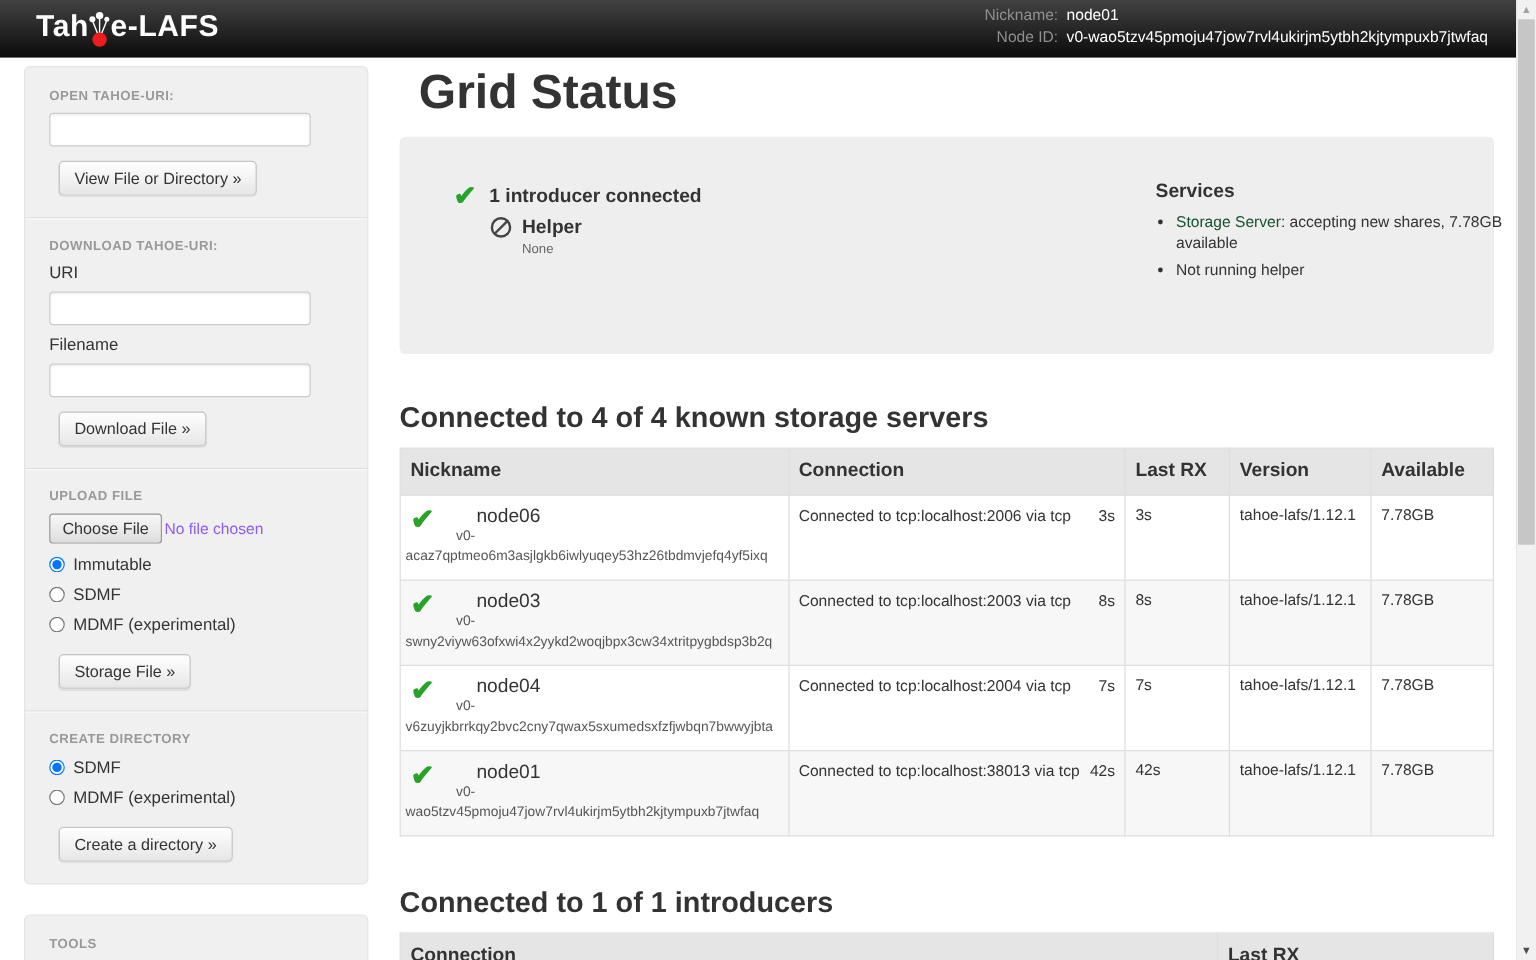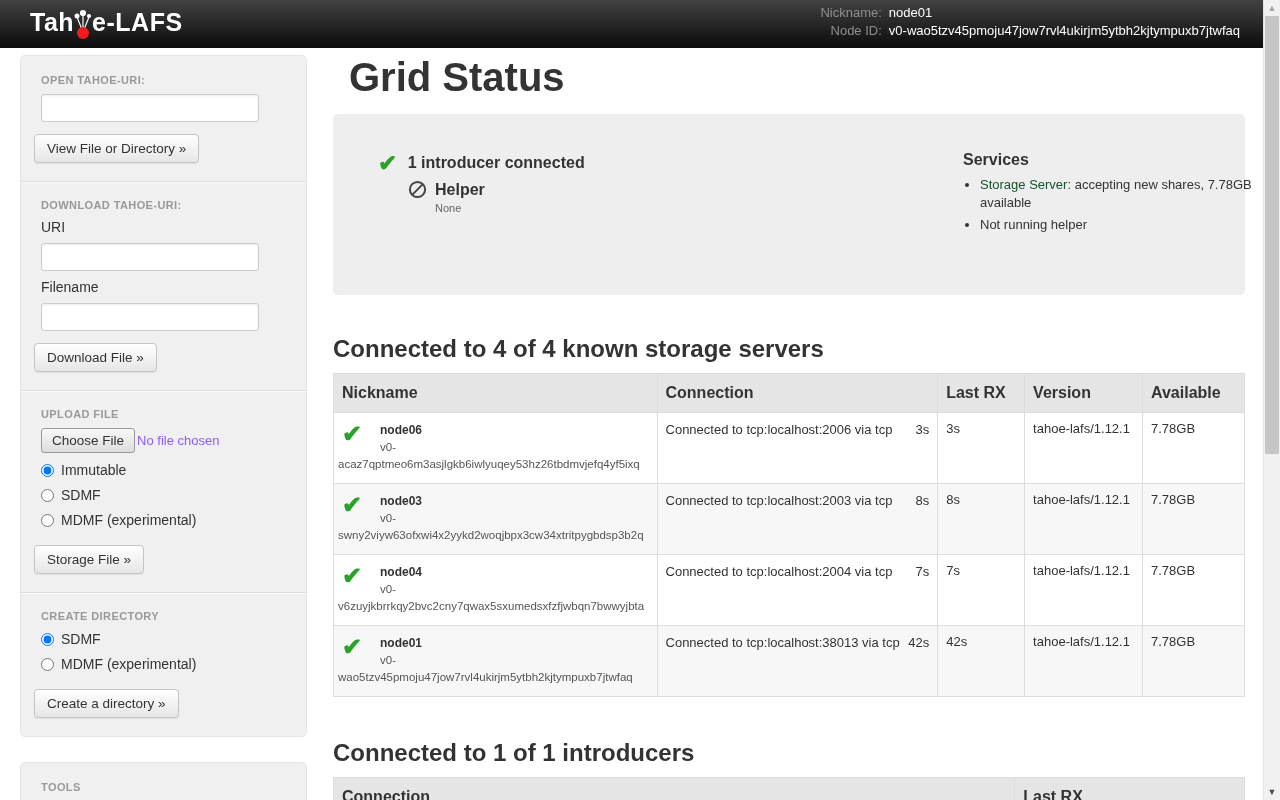--- a/index.html
+++ b/index.html
@@ -28,21 +28,21 @@
           padding:14px 12px 16px; }
   .well hr { border:0; border-top:1px solid #dcdcdc; border-bottom:1px solid #fbfbfb;
              margin:16px -12px; }
   .sec-label { font-size:11px; font-weight:bold; color:#999; letter-spacing:.4px;
                margin:4px 0 2px 8px; }
   .fld-label { font-size:14px; color:#333; margin:8px 0 2px 8px; }
   .txt { display:block; width:218px; height:28px; margin:8px 0 4px 8px;
          border:1px solid #ccc; border-radius:3px; background:#fff;
          box-shadow:inset 0 1px 2px rgba(0,0,0,.08); padding:0 6px;
          font-size:13px; font-family:"Liberation Sans",sans-serif; }
-  .btn { display:inline-block; margin:8px 0 2px 1px; padding:6px 12px;
+  .btn { display:inline-block; margin:8px 0 2px 16px; padding:6px 12px;
          font-size:13.5px; color:#333; background:linear-gradient(#ffffff,#e6e6e6);
          border:1px solid #c5c5c5; border-radius:4px; cursor:pointer;
          box-shadow:0 1px 1px rgba(0,0,0,.07); font-family:"Liberation Sans",sans-serif; }
   .radio-row { display:flex; align-items:center; margin:9px 0 9px 8px;
                font-size:14px; color:#333; }
   .radio-row input { margin-right:7px; }
   .filerow { display:flex; align-items:center; margin:8px 0 6px 8px; }
   .file-btn { display:inline-block; padding:4px 10px; font-size:13.5px; color:#333;
               background:linear-gradient(#f8f8f8,#ddd); border:1px solid #999;
               border-radius:3px; cursor:pointer; }
@@ -70,21 +70,21 @@
   h2.sec-title { font-size:24px; font-weight:bold; color:#333; margin:0 0 10px; }
   .gap-lg { height:42px; }
 
   table.grid { width:100%; border-collapse:collapse; font-size:13px; color:#333; }
   table.grid th, table.grid td { border:1px solid #ddd; padding:8px; vertical-align:top;
                                  text-align:left; }
   table.grid th { font-size:16px; font-weight:bold; background:#e5e5e5; padding:10px 8px; }
   table.grid tbody tr:nth-child(even) { background:#f7f7f7; }
   tr.srv-row { height:71px; }
   .row-chk { float:left; color:#28a228; font-weight:bold; font-size:24px; line-height:26px; }
-  .nickname { margin-left:38px; font-size:12px; font-weight:bold; line-height:19px; }
+  .nickname { margin-left:55px; font-size:16px; font-weight:normal; line-height:19px; }
   .vprefix { margin-left:38px; font-size:11.5px; color:#555; line-height:15px; }
   .hash { clear:left; margin:3px 0 0 -4px; font-size:11.5px; color:#555;
           word-break:break-all; line-height:1.2; }
   .conn-cell { line-height:1.45; }
   .conn-for { float:right; }
   .rx-cell { text-align:right; }
   .intro-chk { color:#28a228; font-weight:bold; font-size:23px; line-height:1;
                vertical-align:-4px; margin-right:9px; }
   tr.intro-row td { padding-top:12px; height:52px; }
 

